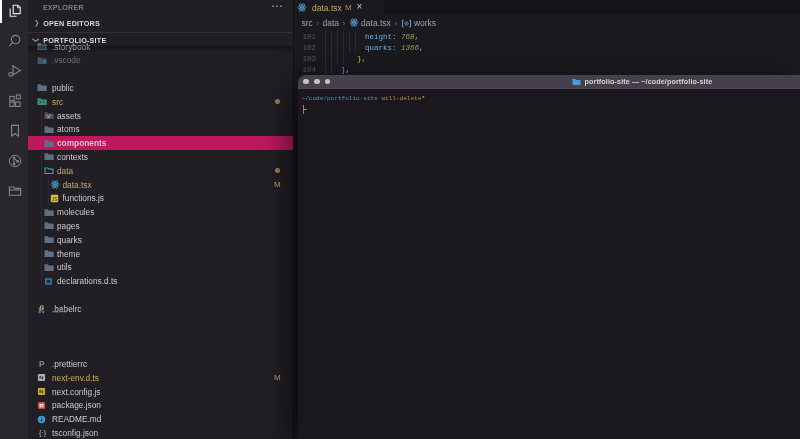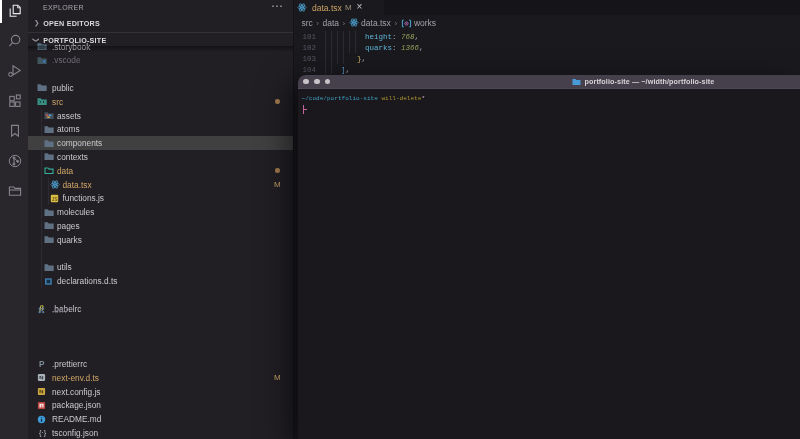--- a/index.html
+++ b/index.html
@@ -192,21 +192,21 @@
       <span class="tn" style="left:29px">assets</span>
     </div>
 <div class="trow" style="top:122.3px;">
       <span class="ticon" style="left:16px">
         <svg width="10" height="9" viewBox="0 0 10 9">
           <path d="M0.5 1.3h3.2l1.1 1.2h4.9v5.6H0.5z" fill="#5e7082"></path>
         </svg>
       </span>
       <span class="tn" style="left:29px">atoms</span>
     </div>
-<div class="trow" style="top:136.1px;background:#404040;">
+<div class="trow" style="top:136.1px;background:#be185d;font-weight:bold;">
       <span class="ticon" style="left:16px">
         <svg width="10" height="9" viewBox="0 0 10 9">
           <path d="M0.5 1.3h3.2l1.1 1.2h4.9v5.6H0.5z" fill="#5e7082"></path>
         </svg>
       </span>
       <span class="tn" style="left:29px">components</span>
     </div>
 <div class="trow" style="top:149.9px;">
       <span class="ticon" style="left:16px">
         <svg width="10" height="9" viewBox="0 0 10 9">
@@ -263,20 +263,28 @@
       </span>
       <span class="tn" style="left:29px">pages</span>
     </div>
 <div class="trow" style="top:232.7px;">
       <span class="ticon" style="left:16px">
         <svg width="10" height="9" viewBox="0 0 10 9">
           <path d="M0.5 1.3h3.2l1.1 1.2h4.9v5.6H0.5z" fill="#5e7082"></path>
         </svg>
       </span>
       <span class="tn" style="left:29px">quarks</span>
+    </div>
+<div class="trow" style="top:246.5px;">
+      <span class="ticon" style="left:16px">
+        <svg width="10" height="9" viewBox="0 0 10 9">
+          <path d="M0.5 1.3h3.2l1.1 1.2h4.9v5.6H0.5z" fill="#5e7082"></path>
+        </svg>
+      </span>
+      <span class="tn" style="left:29px">theme</span>
     </div>
 <div class="trow" style="top:260.3px;">
       <span class="ticon" style="left:16px">
         <svg width="10" height="9" viewBox="0 0 10 9">
           <path d="M0.5 1.3h3.2l1.1 1.2h4.9v5.6H0.5z" fill="#5e7082"></path>
         </svg>
       </span>
       <span class="tn" style="left:29px">utils</span>
     </div>
 <div class="trow" style="top:274.1px;">
@@ -367,18 +375,18 @@
 </div>
 <div class="term">
   <div class="ttitle"></div>
   <div class="tlight" style="left:5.3px"></div>
   <div class="tlight" style="left:16.3px"></div>
   <div class="tlight" style="left:26.8px"></div>
   <div class="ttext">
       <svg width="9" height="8" viewBox="0 0 9 8">
         <path d="M0.5 1h3l1 1h4v5h-8z" fill="#4a9ad8"></path>
       </svg>
-      <span>portfolio-site — ~/width/portfolio-site</span>
+      <span>portfolio-site — ~/code/portfolio-site</span>
     </div>
   <div class="tbody"><span style="color:#3d9dc2">~/code/portfolio-site</span> <span style="color:#ab9430">will-delete</span><span style="color:#d8a8c0">*</span></div>
   <div style="position:absolute;left:4.8px;top:30.7px;width:1.4px;height:9px;background:#c3659a"></div>
   <div style="position:absolute;left:6.2px;top:34.7px;width:3.2px;height:1.3px;background:#c3659a"></div>
 </div>
 
 </body></html>

